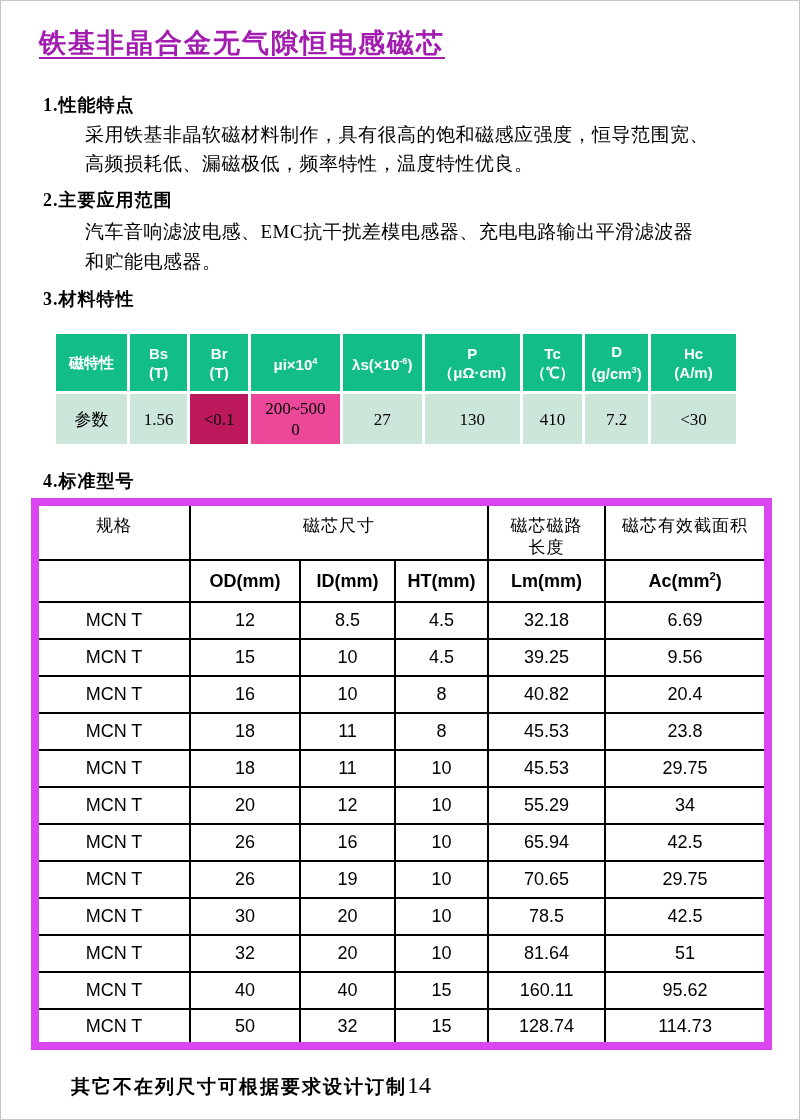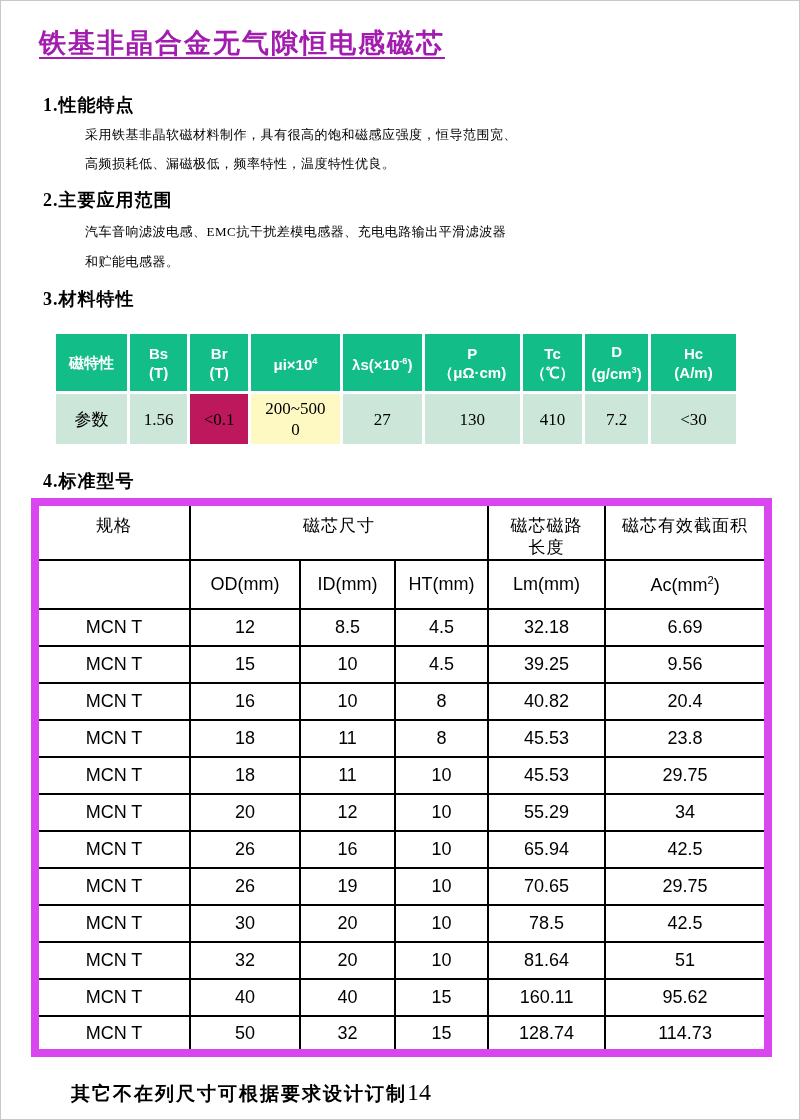--- a/index.html
+++ b/index.html
@@ -35,21 +35,21 @@
     font-family: "Liberation Serif", serif;
     letter-spacing: 1px;
   }
   .h-s1 { margin-top: 32px; }
   .h-s2 { margin-top: 10px; }
   .h-s3 { margin-top: 10px; }
   .h-s4 { margin-top: 22px; }
   .body-line {
     margin-left: 84px;
     margin-right: 30px;
-    font-size: 13px;
+    font-size: 19px;
     line-height: 29px;
     letter-spacing: 0.5px;
     font-family: "Liberation Serif", serif;
   }
   .s1-lines { margin-top: 3px; }
   .s2-lines { margin-top: 5px; }
   .s2-lines .body-line { line-height: 30px; }
   
   .material-table {
     border-collapse: separate;
@@ -97,23 +97,24 @@
   .st-h1 td {
     height: 56px;
     vertical-align: top;
     padding-top: 9px;
     font-size: 17px;
     font-family: "Liberation Serif", serif;
     line-height: 22px;
     letter-spacing: 1px;
   }
   .st-h2 td {
-    height: 49px;
+    height: 42px;
     font-size: 18px;
     font-family: "Liberation Sans", sans-serif;
+    font-weight: bold;
   }
   .spec-table tbody.rows td {
     height: 37px;
     font-size: 18px;
     font-family: "Liberation Sans", sans-serif;
   }
   .spec-table sup { font-size: 0.62em; vertical-align: super; }
   .wrap-narrow {
     display: inline-block;
     max-width: 72px;
@@ -179,21 +180,21 @@
         <td style="background:#13BD87"><span>λs(×10</span><sup>-6</sup><span>)</span></td>
         <td style="background:#13BD87"><span>P</span><br><span>（μΩ·cm)</span></td>
         <td style="background:#13BD87"><span>Tc</span><br><span>（℃）</span></td>
         <td style="background:#13BD87"><span>D</span><br><span>(g/cm</span><sup>3</sup><span>)</span></td>
         <td style="background:#13BD87"><span>Hc</span><br><span>(A/m)</span></td>
       </tr>
       <tr class="mt-data">
         <td style="background:#CDE6DA">参数</td>
         <td style="background:#CDE6DA">1.56</td>
         <td style="background:#be185d">&lt;0.1</td>
-        <td style="background:#fef9c3"><span class="wrap-narrow-val">200~5000</span></td>
+        <td style="background:#ec4899"><span class="wrap-narrow-val">200~5000</span></td>
         <td style="background:#CDE6DA">27</td>
         <td style="background:#CDE6DA">130</td>
         <td style="background:#CDE6DA">410</td>
         <td style="background:#CDE6DA">7.2</td>
         <td style="background:#CDE6DA">&lt;30</td>
       </tr>
     </tbody>
   </table>
 
   <h2 class="sec-heading h-s4">4.标准型号</h2>

